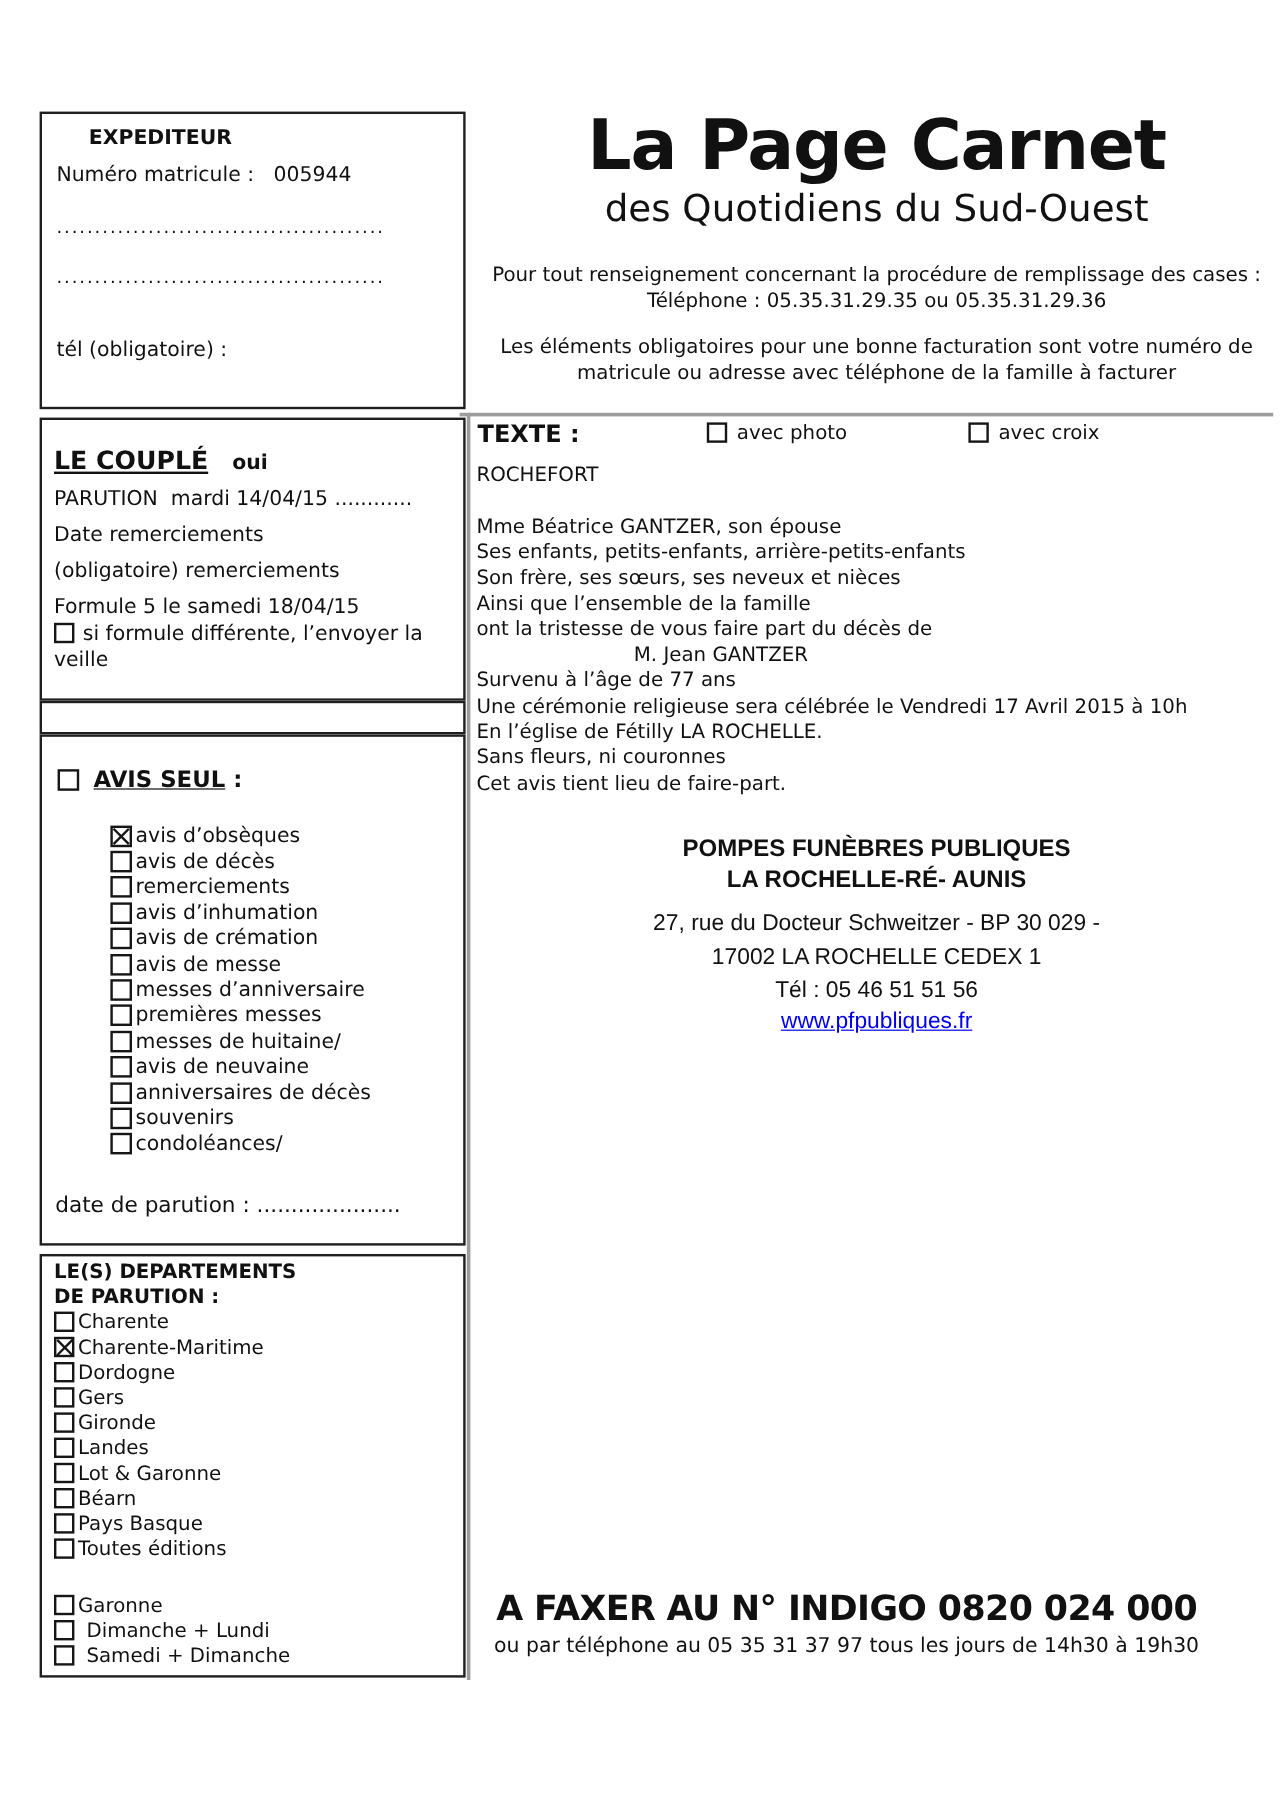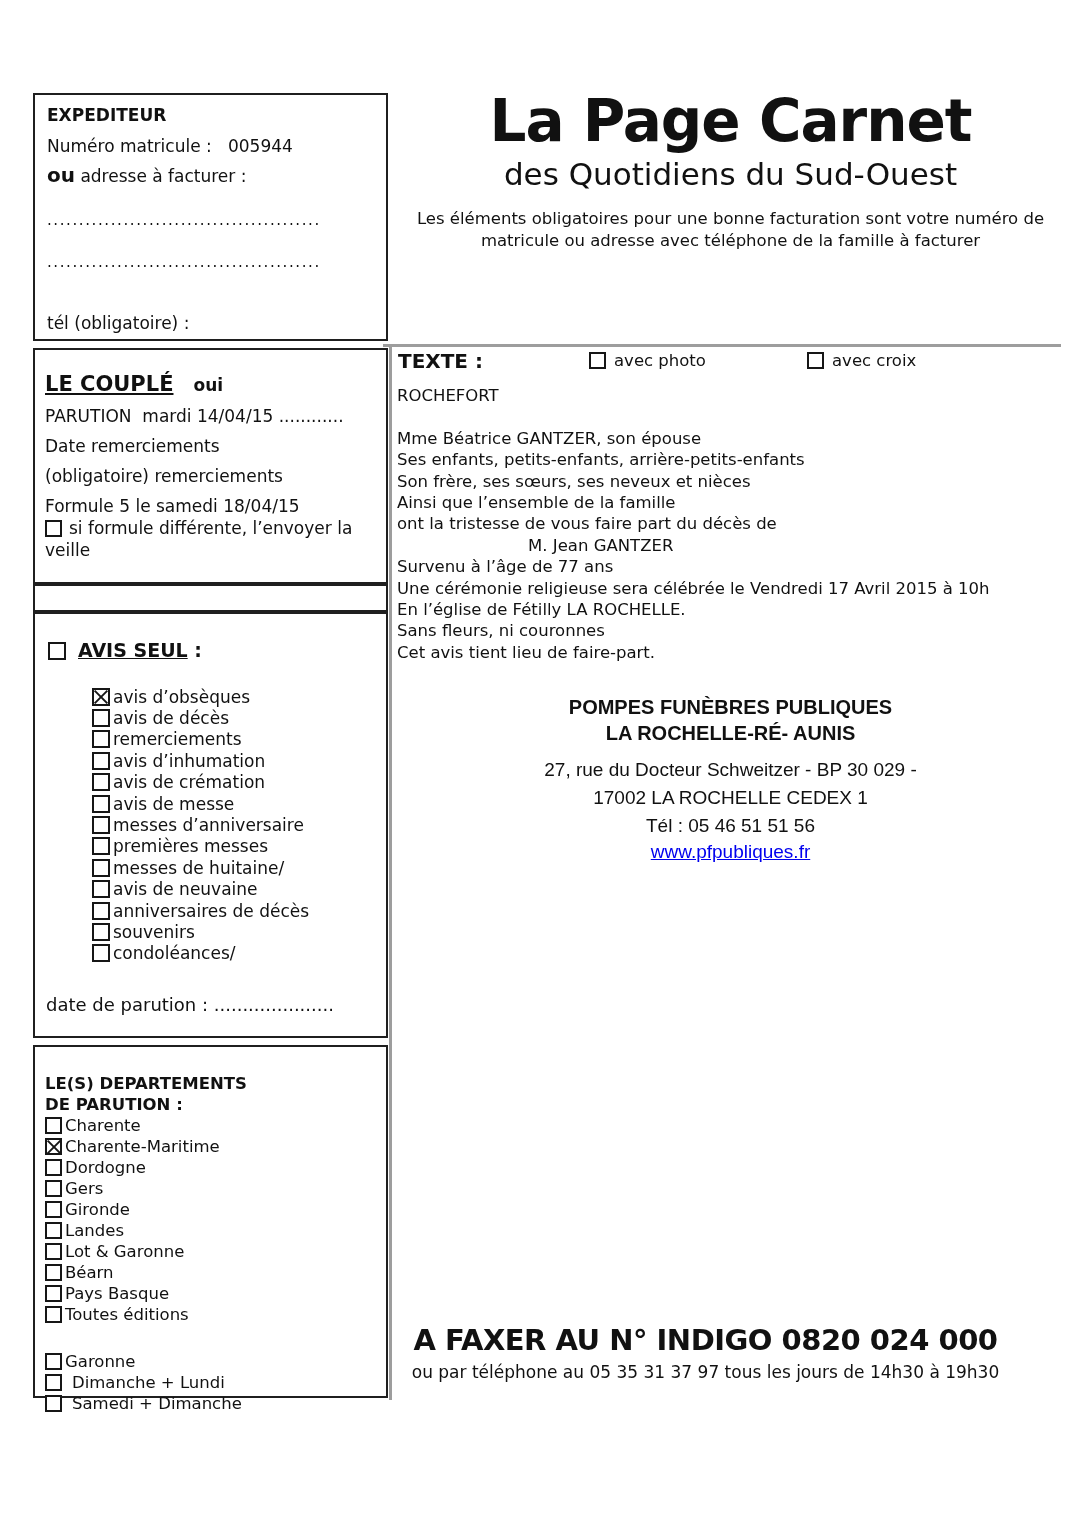--- a/index.html
+++ b/index.html
@@ -21,21 +21,21 @@
   .cb.small { width:17px; height:17px; }
   .cb.checked::before, .cb.checked::after {
     content:""; position:absolute; left:-2px; top:6px; width:18px; height:2px;
     background:#161616;
   }
   .cb.checked::before { transform:rotate(45deg); }
   .cb.checked::after  { transform:rotate(-45deg); }
 
   
   .box-expediteur { top:93px; height:248px; padding:10px 12px; }
-  .exp-title { font-weight:bold; font-size:17px; }
+  .exp-title { font-weight:bold; font-size:17px;margin-left:27px; }
   .exp-line  { font-size:17px; margin-top:11px; white-space:pre; }
   .exp-ou    { margin-top:7px; font-size:17px; }
   .exp-ou .ou { font-weight:bold; font-size:20px; }
   .exp-dots  { font-size:15px; letter-spacing:1.6px; margin-top:24px; overflow:hidden; white-space:nowrap; }
   .exp-tel   { font-size:17px; margin-top:42px; }
 
   
   .box-couple { top:348px; height:236px; padding:14px 10px; font-size:17px; }
   .cpl-head { margin-top:8px; }
   .cpl-head .t { font-weight:bold; font-size:21px; text-decoration:underline; }
@@ -50,21 +50,21 @@
   .box-avis { top:612px; height:426px; padding:16px 9px; }
   .avis-head { margin-top:9px; margin-left:4px; }
   .avis-head .t { font-weight:bold; font-size:19px; text-decoration:underline; margin-left:12px; }
   .avis-head .c { font-weight:bold; font-size:19px; }
   .avis-list { margin-top:25px; }
   .avis-row { display:flex; align-items:center; height:21.4px; font-size:17px;padding-left:48px; }
   .avis-row .cb { margin-right:3px; }
   .avis-date { font-size:18px; margin-top:30px; margin-left:2px; }
 
   
-  .box-dept { top:1045px; height:353px; padding:26px 10px; }
+  .box-dept { top:1045px; height:353px; padding:2px 10px; }
   .dept-title { font-weight:bold; font-size:16.5px; line-height:21px; white-space:pre-line; }
   .dept-row { display:flex; align-items:center; height:21px; font-size:16.5px; }
   .dept-row .cb { width:17px; height:17px; margin-right:3px; }
   .dept-sep { font-size:15px; line-height:14px; margin:5px 0 7px 0; white-space:nowrap; overflow:hidden; }
   .dept-row.indent span[data-name="day-label"] { padding-left:7px; }
 
   
   .rule-h { position:absolute; left:383px; top:344px; width:678px; height:3px; background:#9d9d9d; }
   .rule-v { position:absolute; left:389px; top:344px; width:3px; height:1056px; background:#9d9d9d; }
 
@@ -100,21 +100,20 @@
   .fax-sub { font-size:17px; margin-top:5px; }
 </style>
 </head>
 <body>
 
 <div class="page" data-name="fax-form-page">
 
   <div class="box box-expediteur" data-name="expediteur-box">
     <div class="exp-title" data-name="expediteur-title">EXPEDITEUR</div>
     <div class="exp-line" data-name="matricule-line"><span data-name="matricule-label">Numéro matricule :</span><span>   </span><span data-name="matricule-value">005944</span></div>
-    <div class="exp-ou" data-name="adresse-line"><span class="ou" data-name="ou-label">ou</span><span data-name="adresse-label"> adresse à facturer :</span></div>
     <div class="exp-dots" data-name="adresse-field-line1">...........................................</div>
     <div class="exp-dots" data-name="adresse-field-line2">...........................................</div>
     <div class="exp-tel" data-name="tel-label">tél (obligatoire) :</div>
   </div>
 
   <div class="box box-couple" data-name="couple-box">
     <div class="cpl-head" data-name="couple-heading"><span class="t" data-name="couple-title">LE COUPLÉ</span><span class="oui" data-name="couple-oui">oui</span></div>
     <div class="cpl-line" data-name="parution-line">PARUTION  mardi 14/04/15 ............</div>
     <div class="cpl-line" data-name="date-remerciements-line">Date remerciements</div>
     <div class="cpl-line" data-name="obligatoire-line">(obligatoire) remerciements</div>
@@ -237,20 +236,22 @@
       </div>
     <div class="dept-row indent" data-name="day-item">
         <span class="cb" data-name="day-checkbox"></span>
         <span data-name="day-label">Samedi + Dimanche</span>
       </div>
   </div>
 
   <div class="hdr" data-name="header">
     <div class="hdr-title" data-name="page-title">La Page Carnet</div>
     <div class="hdr-sub" data-name="page-subtitle">des Quotidiens du Sud-Ouest</div>
+    <div class="hdr-info1" data-name="info-procedure">Pour tout renseignement concernant la procédure de remplissage des cases :
+Téléphone : 05.35.31.29.35 ou 05.35.31.29.36</div>
     <div class="hdr-info2" data-name="info-facturation">Les éléments obligatoires pour une bonne facturation sont votre numéro de
 matricule ou adresse avec téléphone de la famille à facturer</div>
   </div>
 
   <div class="rule-h" data-name="texte-top-rule"></div>
   <div class="rule-v" data-name="texte-left-rule"></div>
 
   <div class="texte-label" data-name="texte-label">TEXTE :</div>
   <div class="opt opt-photo" data-name="avec-photo-option">
       <span class="cb small" data-name="avec-photo-checkbox"></span>

